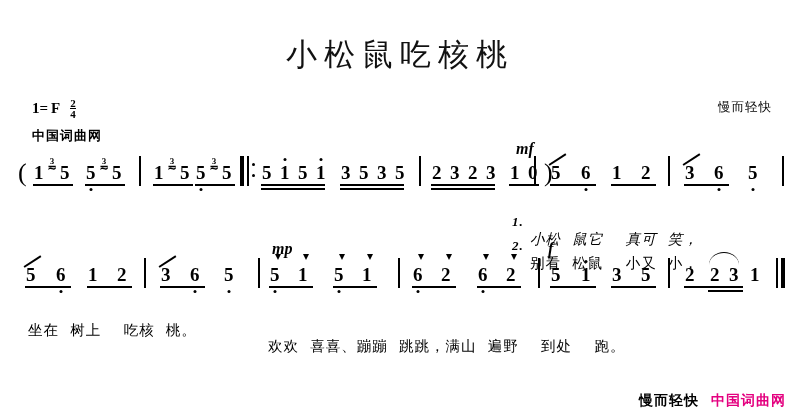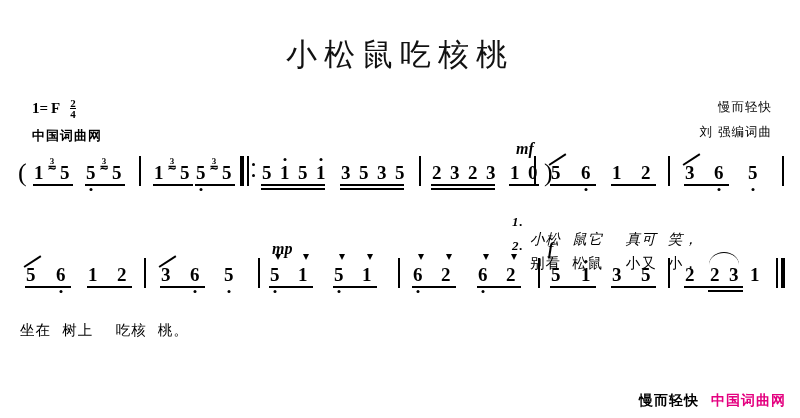--- a/index.html
+++ b/index.html
@@ -247,21 +247,20 @@
       <span class="timesig">
         <span class="num">2</span>
         <span class="den">4</span>
       </span>
     </div>
     <div class="tempo">中国词曲网</div>
   </div>
 
   <div class="credits">
     <div>慢而轻快</div>
-    <div>刘  强编词曲</div>
   </div>
 
   <div class="system sys1">
 
     <div class="paren" style="left:18px; top:10px;">(</div>
 
     <div class="note" style="position:absolute; left:34px; top:12px;">1</div>
     <div class="trem" style="left:45px; top:7px; width:14px;">
       <span>3</span><span class="wv">≂</span>
     </div>
@@ -428,21 +427,22 @@
     <div class="note" style="position:absolute; left:729px; top:12px;">3</div>
     <div class="beam1" style="left:684px; width:59px; top:34px;"></div>
     <div class="beam2" style="left:708px; width:35px; top:38px;"></div>
     <div class="note" style="position:absolute; left:750px; top:12px;">1</div>
 
     <div class="dblbar-thin" style="left:776px; top:6px;"></div>
     <div class="dblbar-thick" style="left:781px; top:6px;"></div>
   </div>
 
   <div class="lyrics" style="top:305px;">
-    <span style="position:absolute; left:20px;">坐在  树上    吃核  桃。</span>
+    <span style="position:absolute; left:28px;">坐在  树上    吃核  桃。</span>
+    <span style="position:absolute; left:268px;">欢欢  喜喜、蹦蹦  跳跳，满山  遍野    到处    跑。</span>
   </div>
 
   <div class="footer">
     <span>慢而轻快</span>
     <span id="site-name" style="color: rgb(228, 0, 127); text-align: right;">中国词曲网</span>
   </div>
 
 </div>
 
 </body></html>

